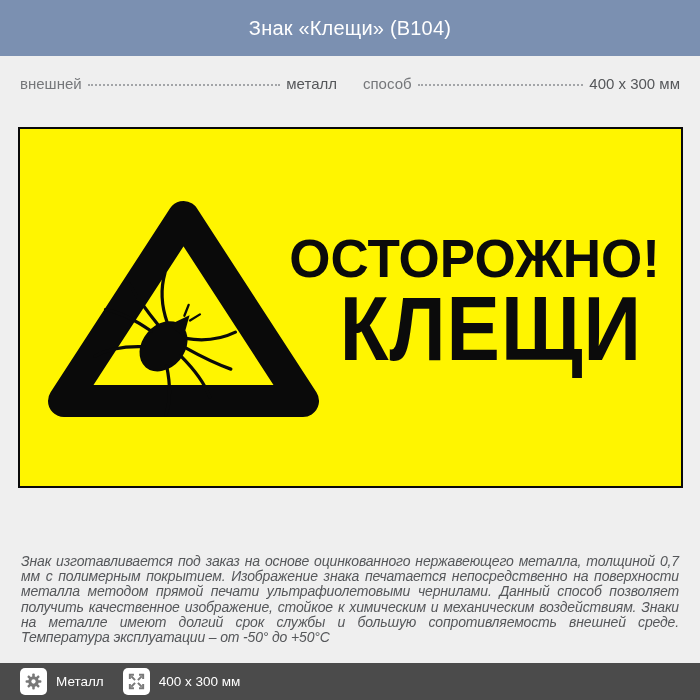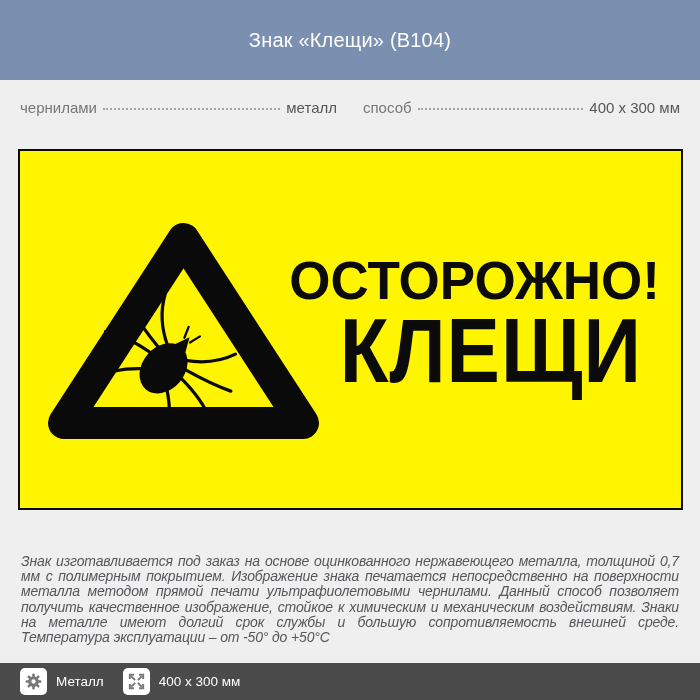--- a/index.html
+++ b/index.html
@@ -4,34 +4,34 @@
 <style>
   html,body { margin:0; padding:0; }
   body {
     width:700px; height:700px; position:relative; overflow:hidden;
     background:var(--page-bg,#efefef);
     font-family:"Liberation Sans", sans-serif;
   }
 
   
   .header {
-    height:80px; background:var(--header-bg,#7b90b1);
+    height:56px; background:var(--header-bg,#7b90b1);
     display:flex; align-items:center; justify-content:center;
   }
   .header-title { color:#ffffff; font-size:20px; letter-spacing:.2px; }
 
   
   .specs { display:flex; gap:26px; padding:19px 20px 0 20px; }
   .spec { flex:1; display:flex; align-items:baseline; font-size:15px; color:var(--text-muted,#75777a); }
   .spec-dots { flex:1; margin:0 6px; border-bottom:2px dotted #a3a5a8; transform:translateY(-3px); min-width:20px; }
   .spec-value { color:var(--text-dark,#55575a); white-space:nowrap; }
 
   
   .sign {
-    position:absolute; left:18px; top:149px; width:665px; height:361px;
+    position:absolute; left:18px; top:127px; width:665px; height:361px;
     background:var(--sign-yellow,#fff500); border:2px solid #0a0a0a; box-sizing:border-box;
   }
   .tri-wrap { position:absolute; left:25px; top:58px; width:277px; height:235px; }
   .sign-line1 {
     position:absolute; right:21px; top:103px; font-size:53px; font-weight:bold;
     color:#0b0b0b; line-height:1; white-space:nowrap; letter-spacing:0;
   }
   .sign-line2 {
     position:absolute; right:39px; top:155px; font-size:80px; font-weight:bold;
     color:#0b0b0b; line-height:1; white-space:nowrap; letter-spacing:1px;
@@ -60,21 +60,21 @@
 </style>
 </head>
 <body>
 
 <div class="header">
   <div class="header-title">Знак «Клещи» (В104)</div>
 </div>
 
 <div class="specs">
   <div class="spec">
-    <span>чернилами</span>
+    <span>внешней</span>
     <span class="spec-dots"></span>
     <span class="spec-value">металл</span>
   </div>
   <div class="spec">
     <span>способ</span>
     <span class="spec-dots"></span>
     <span class="spec-value">400 x 300 мм</span>
   </div>
 </div>
 

